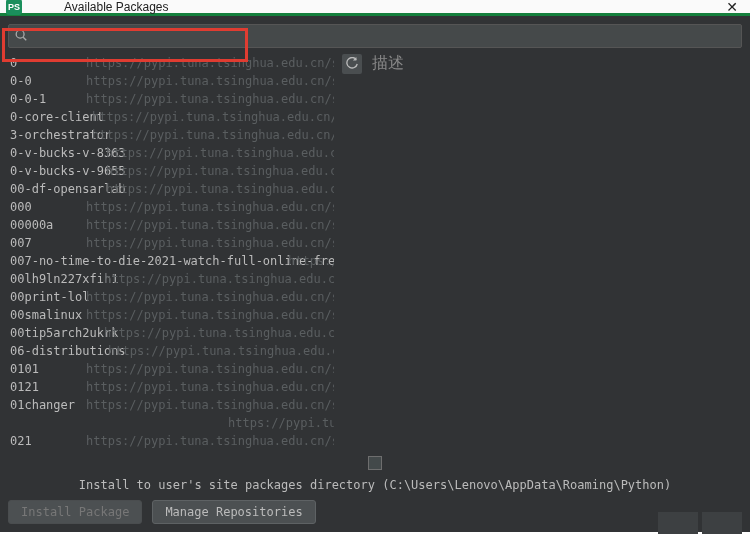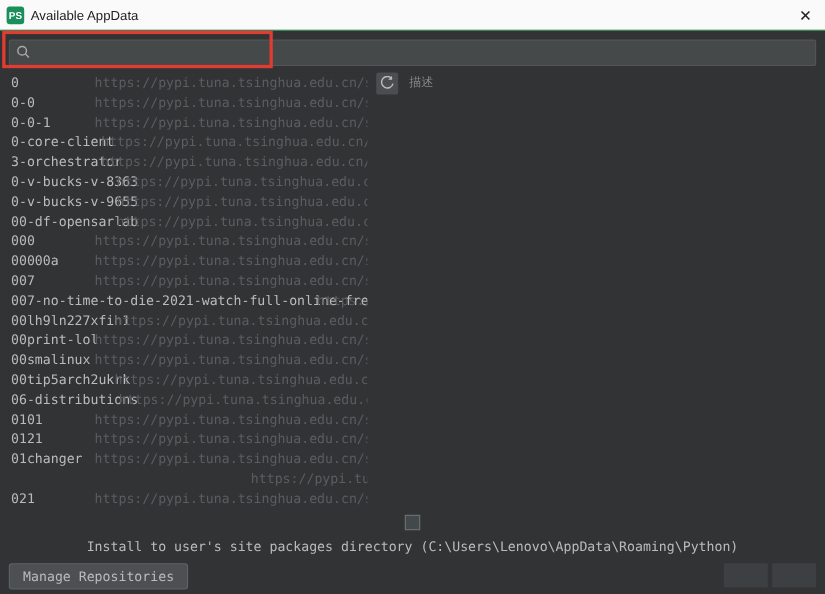--- a/index.html
+++ b/index.html
@@ -1,28 +1,29 @@
 <!DOCTYPE html>
 <html><head>
 <meta charset="utf-8">
 <style>
   * { box-sizing: border-box; margin: 0; padding: 0; }
   html, body { width: 750px; height: 540px; overflow: hidden; font-family: "Consolas", "Menlo", monospace; font-size: 12px; }
   body { background: #ffffff; color: #bbbbbb; }
 
   .titlebar {
-    height: 28px;
+    height: 16px;
     background: #fafafa;
     display: flex;
     align-items: center;
     padding: 0 6px;
     color: #222;
     font-family: "Segoe UI", sans-serif;
     font-size: 12px;
-    border-bottom: 1px solid #15803d;
+    border-bottom: 3px solid #15803d;
+    gap: 36px;
   }
   .titlebar .app-icon {
     width: 16px; height: 16px;
     background: #1a8f5c;
     border-radius: 3px;
     margin-right: 6px;
     display: flex; align-items: center; justify-content: center;
     color: #fff; font-size: 9px; font-weight: bold;
   }
   .titlebar .title-text { flex: 1; }
@@ -123,21 +124,21 @@
   .right-col {
     flex: 1;
     display: flex;
     flex-direction: column;
     min-height: 0;
   }
   .desc-header {
     height: 18px;
     line-height: 18px;
     color: #888;
-    font-size: 11px;
+    font-size: 16px;
     padding-left: 2px;
   }
   .desc-body {
     flex: 1;
     background: #313335;
   }
   .right-bottom {
     padding: 6px 0 4px 0;
   }
   .field-row {
@@ -220,21 +221,21 @@
     width: 84px; height: 22px;
     display: flex; gap: 4px;
   }
   .bottom-ghost div { flex:1; background:#3d4042; }
 </style>
 </head>
 <body>
 
 <div class="titlebar">
   <div class="app-icon">PS</div>
-  <div class="title-text">Available AppData</div>
+  <div class="title-text">Available Packages</div>
   <div class="close-x">✕</div>
 </div>
 
 <div class="red-highlight"></div>
 
 <div class="window-body">
 
   <div class="search-row">
     <div class="search-wrap">
       <svg class="search-icon" viewBox="0 0 16 16" stroke-width="1.5">
@@ -293,20 +294,21 @@
     </div>
 
   </div>
 
   <div class="footer">
     <div class="footer-checkrow">
       <span class="checkbox"></span>
       <span>Install to user's site packages directory (C:\Users\Lenovo\AppData\Roaming\Python)</span>
     </div>
     <div class="footer-buttons">
+      <button class="btn disabled">Install Package</button>
       <button class="btn">Manage Repositories</button>
     </div>
   </div>
 
 </div>
 
 <div class="bottom-ghost">
   <div></div>
     <div></div>
 </div>

